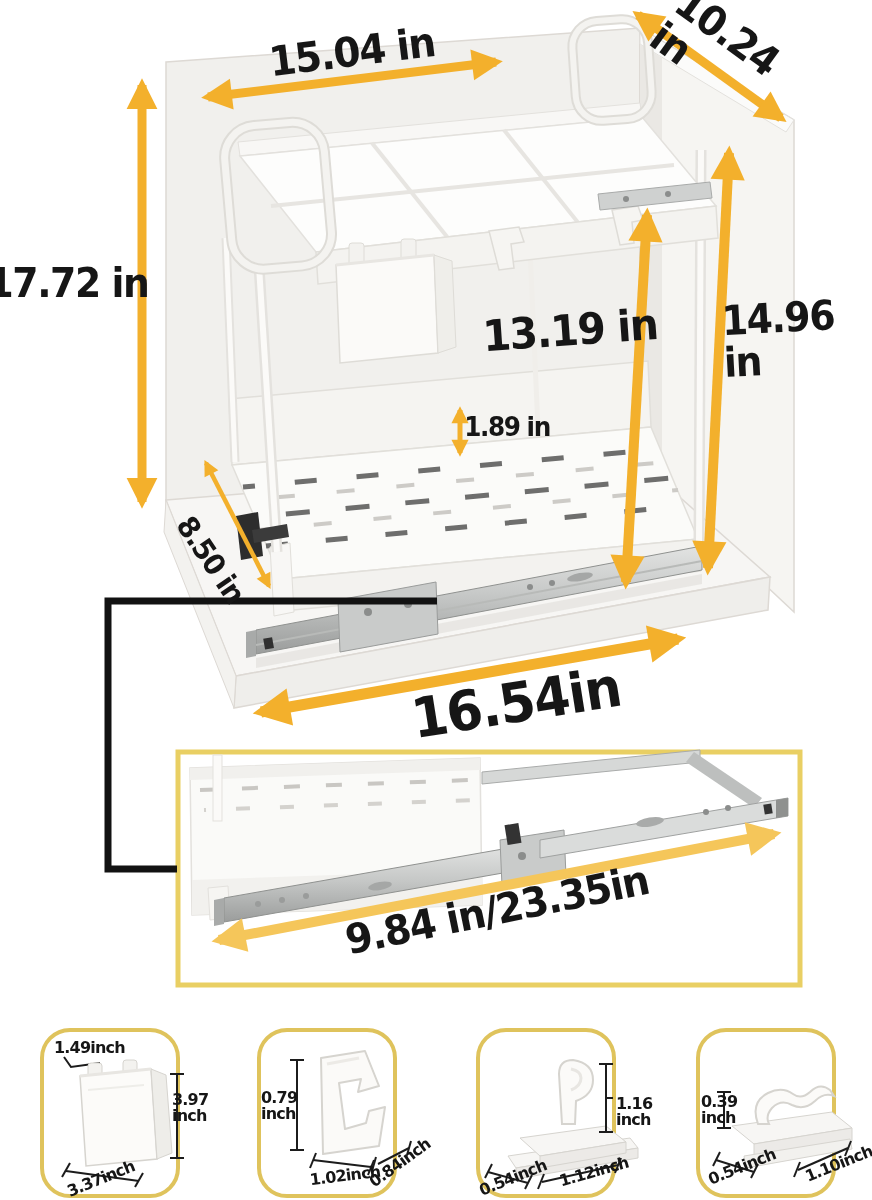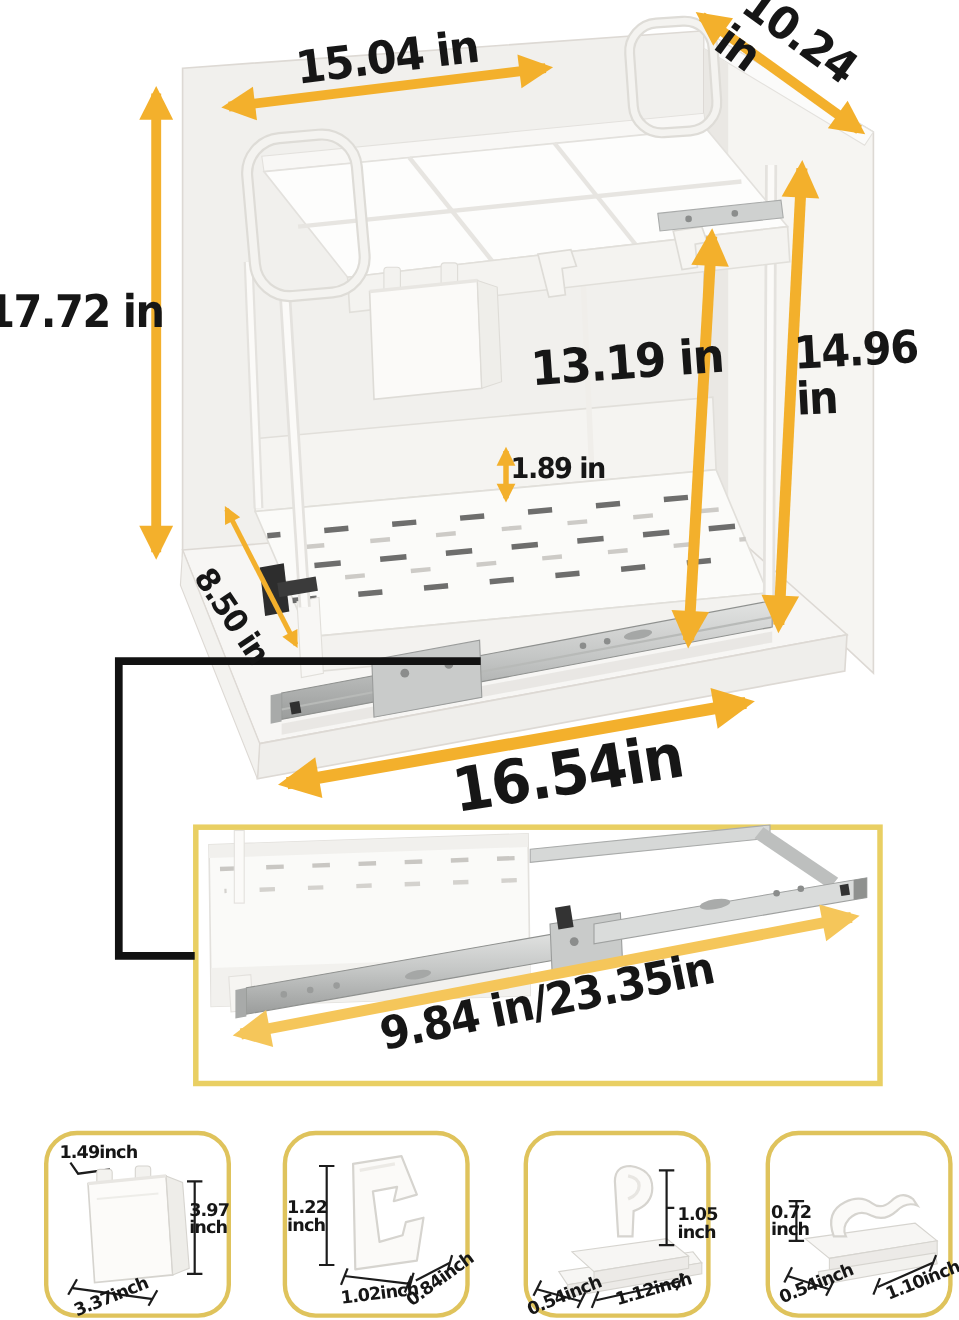--- a/index.html
+++ b/index.html
@@ -1,21 +1,21 @@
 <!DOCTYPE html>
 <html><head>
 <meta charset="utf-8">
 <style>
   html,body{margin:0;padding:0;background:#ffffff;}
   #stage{position:relative;width:872px;height:1200px;background:#ffffff;overflow:hidden;
          font-family:"DejaVu Sans","Liberation Sans",sans-serif;}
   #art{position:absolute;left:0;top:0;}
   .lbl{position:absolute;font-weight:bold;color:#161616;letter-spacing:-1.5px;
        line-height:1.02;white-space:pre-line;transform-origin:center center;}
-  .card{position:absolute;top:1028px;width:170px;height:170px;background:#fff;
+  .card{position:absolute;top:1028px;width:140px;height:170px;background:#fff;
         border:4px solid #DFC35C;border-radius:30px;box-sizing:border-box;}
   .card svg{position:absolute;left:0;top:0;}
   .clbl{position:absolute;font-weight:bold;color:#161616;font-size:16px;
         letter-spacing:-0.8px;line-height:1.0;white-space:pre-line;}
 </style>
 </head>
 <body>
 
 <div id="stage">
 
@@ -204,21 +204,21 @@
           <line x1="29" y1="28" x2="43" y2="28"></line>
           <line x1="29" y1="118" x2="43" y2="118"></line>
       <line x1="52" y1="128" x2="110" y2="135"></line>
           <line x1="55" y1="121" x2="49" y2="136"></line>
           <line x1="113" y1="128" x2="107" y2="143"></line>
       <line x1="117" y1="132" x2="148" y2="116"></line>
           <line x1="115" y1="125" x2="111" y2="139"></line>
           <line x1="150" y1="109" x2="146" y2="123"></line>
     </g>
   </svg>
-  <div class="clbl" style="left:0px;top:58px">1.22
+  <div class="clbl" style="left:0px;top:58px">0.79
 inch</div>
   <div class="clbl" style="left:84px;top:144px;transform:translate(-50%,-50%) rotate(-7deg)">1.02inch</div>
   <div class="clbl" style="left:139px;top:131px;transform:translate(-50%,-50%) rotate(-36deg)">0.84inch</div>
 </div>
 
 <div class="card" style="left:476px">
   <svg width="162" height="162" viewBox="0 0 162 162">
     <polygon points="28,124 150,106 158,116 36,136" fill="#f7f6f4" stroke="#d6d4cf"></polygon>
     <polygon points="36,136 158,116 158,126 36,147" fill="#eceae7" stroke="#d6d4cf"></polygon>
     <polygon points="40,106 126,94 146,110 60,124" fill="#f7f6f4" stroke="#d6d4cf"></polygon>
@@ -231,21 +231,21 @@
           <line x1="119" y1="100" x2="133" y2="100"></line>
           <line x1="126" y1="66" x2="133" y2="66"></line>
       <line x1="8" y1="140" x2="48" y2="151"></line>
           <line x1="12" y1="132" x2="5" y2="146"></line>
           <line x1="52" y1="143" x2="45" y2="157"></line>
       <line x1="62" y1="150" x2="138" y2="133"></line>
           <line x1="64" y1="142" x2="58" y2="157"></line>
           <line x1="141" y1="126" x2="135" y2="141"></line>
     </g>
   </svg>
-  <div class="clbl" style="left:136px;top:64px">1.05
+  <div class="clbl" style="left:136px;top:64px">1.16
 inch</div>
   <div class="clbl" style="left:33px;top:146px;transform:translate(-50%,-50%) rotate(-22deg)">0.54inch</div>
   <div class="clbl" style="left:114px;top:140px;transform:translate(-50%,-50%) rotate(-16deg)">1.12inch</div>
 </div>
 
 <div class="card" style="left:696px">
   <svg width="162" height="162" viewBox="0 0 162 162">
     <polygon points="32,94 132,80 152,96 54,112" fill="#f7f6f4" stroke="#d6d4cf"></polygon>
     <polygon points="54,112 152,96 152,109 54,126" fill="#eceae7" stroke="#d6d4cf"></polygon>
     <polygon points="44,124 150,107 152,117 46,136" fill="#f2f1ee" stroke="#d6d4cf"></polygon>
@@ -255,19 +255,19 @@
           <line x1="17" y1="60" x2="31" y2="60"></line>
           <line x1="17" y1="96" x2="31" y2="96"></line>
       <line x1="16" y1="128" x2="54" y2="140"></line>
           <line x1="20" y1="120" x2="13" y2="134"></line>
           <line x1="58" y1="132" x2="51" y2="146"></line>
       <line x1="98" y1="138" x2="148" y2="116"></line>
           <line x1="100" y1="130" x2="94" y2="145"></line>
           <line x1="151" y1="109" x2="145" y2="124"></line>
     </g>
   </svg>
-  <div class="clbl" style="left:1px;top:62px">0.72
+  <div class="clbl" style="left:1px;top:62px">0.39
 inch</div>
   <div class="clbl" style="left:42px;top:135px;transform:translate(-50%,-50%) rotate(-22deg)">0.54inch</div>
   <div class="clbl" style="left:139px;top:132px;transform:translate(-50%,-50%) rotate(-22deg)">1.10inch</div>
 </div>
 
 </div>
 
 </body></html>

